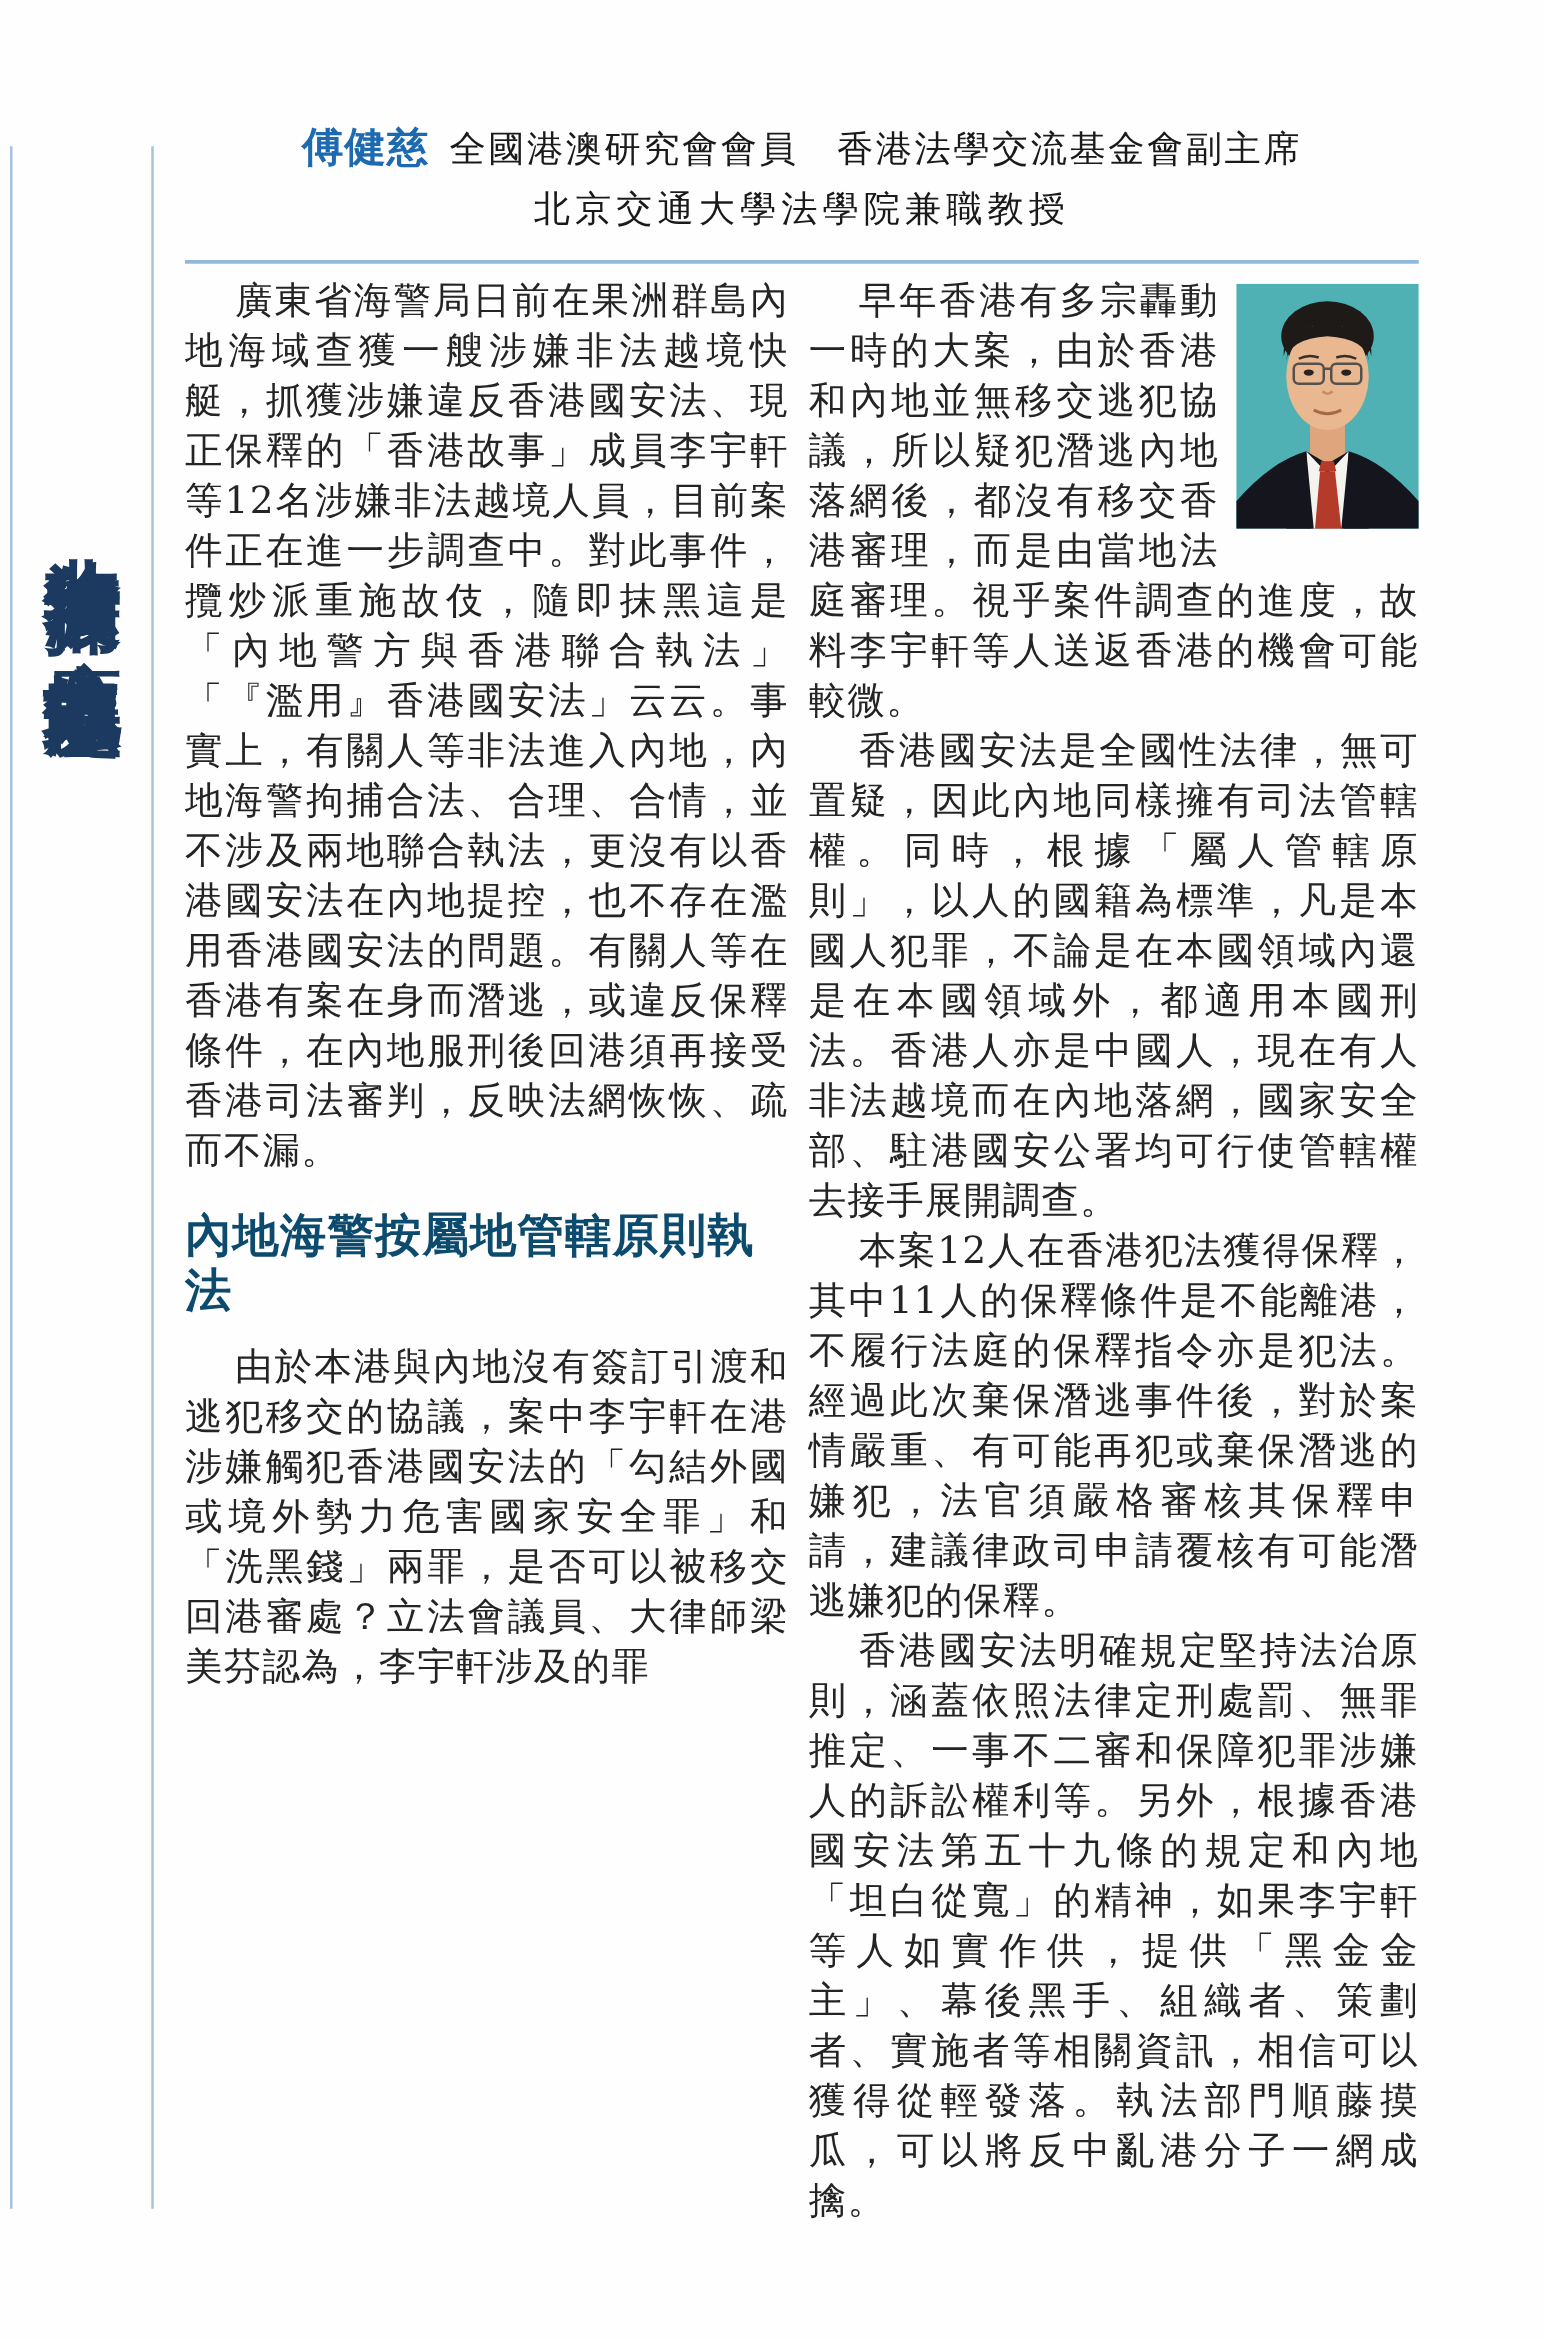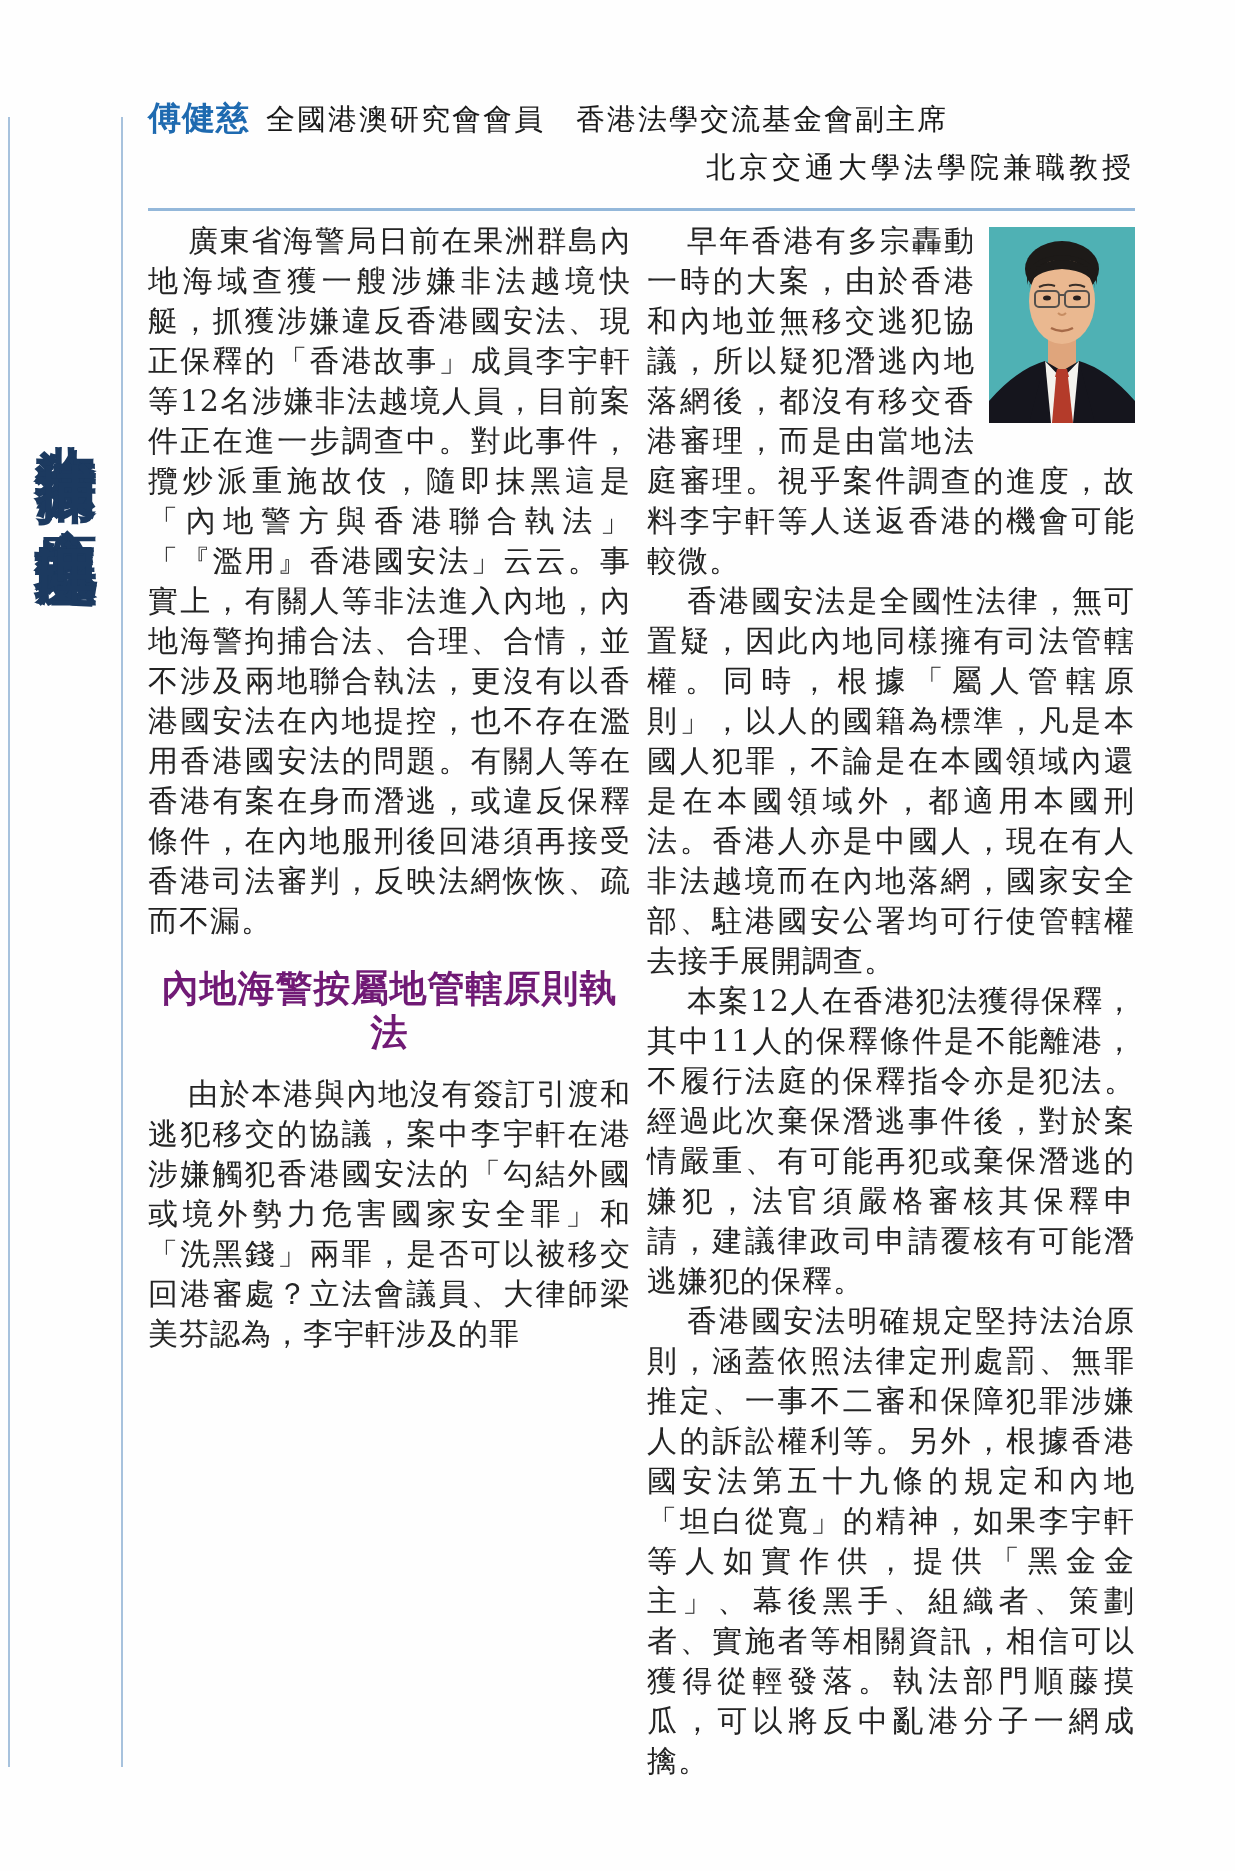--- a/index.html
+++ b/index.html
@@ -10,39 +10,39 @@
   .vline { position:absolute; top:117px; height:1650px; width:2px; background:#a7c2dd; }
   .vline-outer { left:8px; }
   .vline-inner { left:121px; }
   .headline-band { position:absolute; left:12px; top:117px; width:108px; height:1650px; display:flex; justify-content:center; }
   .vertical-headline {
     writing-mode:vertical-rl; text-orientation:upright;
     margin:278px 0 0 0; font-family:"DejaVu Sans", sans-serif;
     font-size:62px; font-weight:700; color:#1c3a60; letter-spacing:3px; line-height:1;
   }
   .content { position:absolute; left:148px; top:96px; width:987px; }
-  .byline { text-align:left; font-size:29px; letter-spacing:2px; color:#1a1a1a; white-space:nowrap; }
+  .byline { text-align:center; font-size:29px; letter-spacing:2px; color:#1a1a1a; white-space:nowrap; }
   .byline .author {
     color:#1e6ab0; font-weight:700; font-family:"DejaVu Sans", sans-serif;
     font-size:33px; margin-right:16px; letter-spacing:1px;
   }
-  .byline-line2 { text-align:right; font-size:29px; margin-top:7px; letter-spacing:4px; color:#1a1a1a; }
+  .byline-line2 { text-align:center; font-size:29px; margin-top:7px; letter-spacing:4px; color:#1a1a1a; }
   .header-divider { border:none; border-top:3px solid #94b8da; margin:20px 0 0 0; }
   .cols { display:flex; gap:16px; margin-top:10px; }
   .col {
     text-align:justify; font-size:30px; line-height:40px; letter-spacing:1px;
     word-break:break-all; color:#242424;
   }
   .col-left { width:483px; }
   .col-right { width:488px; }
   .col p { margin:0; text-indent:40px; }
   .col p.no-indent { text-indent:0; }
   .col h2 {
-    font-family:"DejaVu Sans", sans-serif; font-weight:700; text-align:center;
-    color:#701a75; margin:26px 0 18px 0; font-size:37px; letter-spacing:1px;
+    font-family:"DejaVu Sans", sans-serif; font-weight:700; text-align:left;
+    color:#0c4a6e; margin:26px 0 18px 0; font-size:37px; letter-spacing:1px;
     text-indent:0; line-height:1.2;
   }
   .col-right h2 { font-size:40px; margin:30px 0 20px 0; }
   .photo { float:right; width:146px; height:196px; margin:6px 0 10px 14px; }
   .photo svg { display:block; width:146px; height:196px; }
 </style>
 </head>
 <body>
 
 <div class="page">

